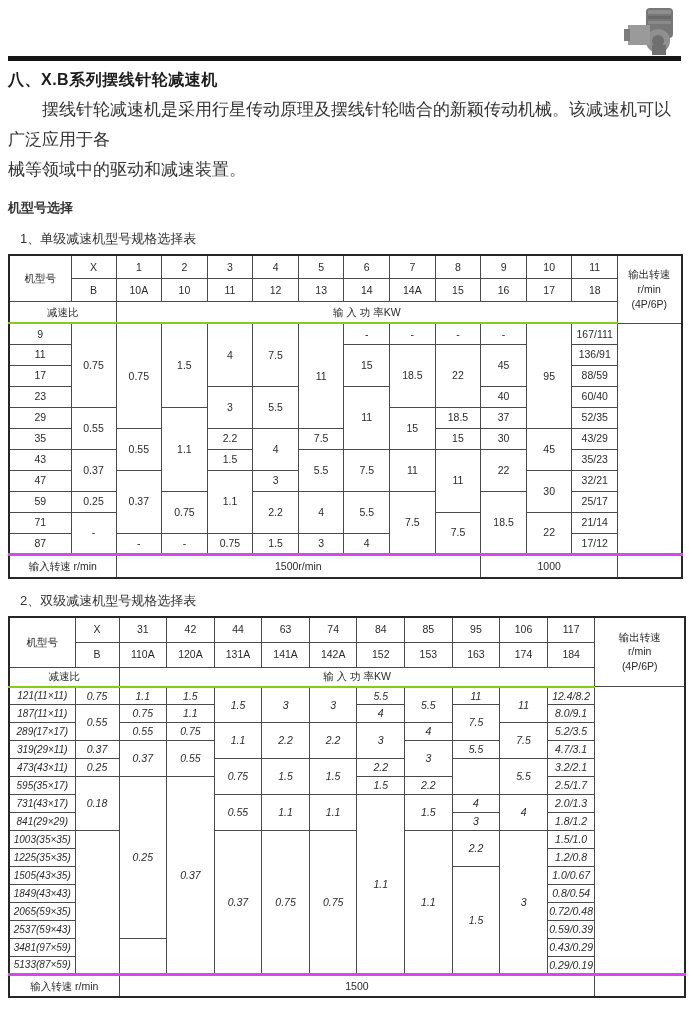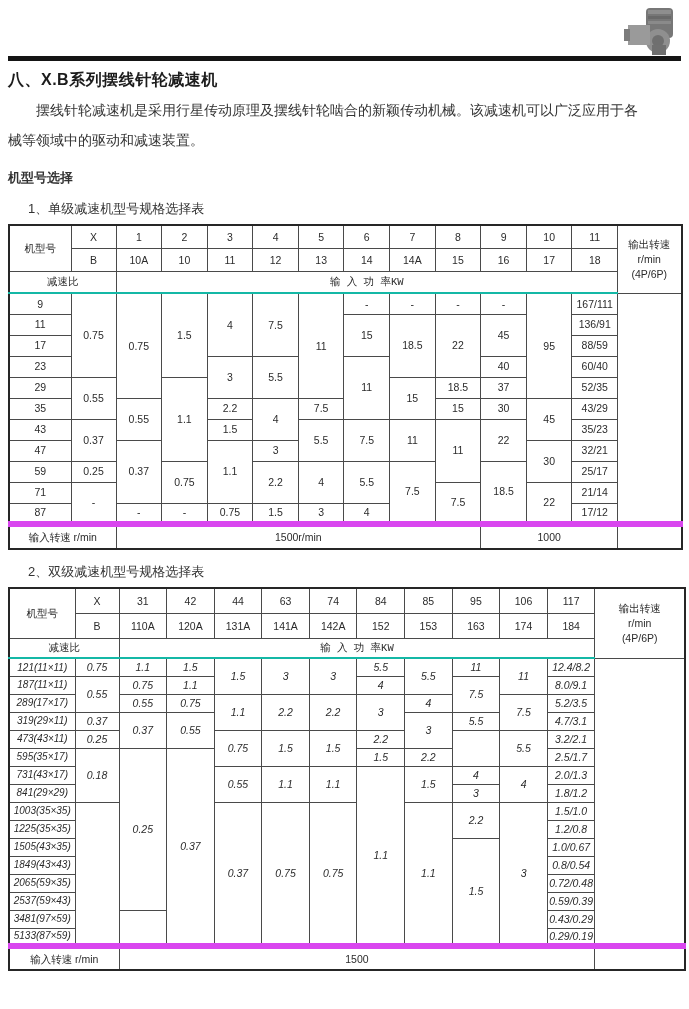--- a/index.html
+++ b/index.html
@@ -1,34 +1,34 @@
 <!DOCTYPE html>
 <html><head>
 <meta charset="utf-8">
 <style>
   html,body{margin:0;padding:0;}
   body{width:689px;height:1009px;background:#ffffff;position:relative;
        font-family:"Liberation Sans","DejaVu Sans",sans-serif;color:#222;}
   .photo{position:absolute;top:5px;right:9px;width:64px;height:52px;}
   .rule{margin:56px 8px 0 8px;height:5px;background:#151515;}
   .title{margin:9px 8px 2px 8px;font-size:16px;font-weight:bold;color:#1c1c1c;letter-spacing:.5px;}
-  .para{margin:4px 8px 0 8px;font-size:14px;line-height:30px;color:#333;}
+  .para{margin:4px 8px 0 8px;font-size:17px;line-height:30px;color:#333;}
   .para .l1{text-indent:2em;}
   .h2{margin:14px 8px 0 8px;font-size:13px;font-weight:bold;color:#333;}
-  .sub{margin:13px 8px 6px 28px;font-size:13px;color:#333;}
+  .sub{margin:13px 8px 6px 20px;font-size:13px;color:#333;}
   table{border-collapse:collapse;table-layout:fixed;margin:0 0 0 8px;border:2px solid #262626;background:#fff;}
   th,td{border:1px solid #4a4a4a;text-align:center;vertical-align:middle;padding:0;
         font-weight:normal;font-size:10.5px;color:#2b2b2b;overflow:hidden;line-height:1.15;}
   tr.hd th{height:22px;}
   #table2 tr.hd th{height:24px;}
-  tr.pr th{height:20px;border-bottom:2px solid #14b8a6;font-family:Liberation Mono, monospace;}
+  tr.pr th{height:20px;border-bottom:2px solid #84cc16;}
   #table2 tr.pr th{height:18px;}
   #table1 tr.dr{height:21px;}
   #table2 tr.dr{height:18px;font-style:italic;}
-  tr.ft td{height:21px;border-top:6px solid #d946ef;}
+  tr.ft td{height:21px;border-top:3px solid #d946ef;}
   #table2 tr.ft td{height:20px;}
   td.rl{font-size:10.5px;}
   #table2 td.rl{font-size:10px;}
   .outhd div{line-height:1.4;}
   #table2{margin-top:4px;}
 </style>
 </head>
 <body>
 
 <div class="photo">

